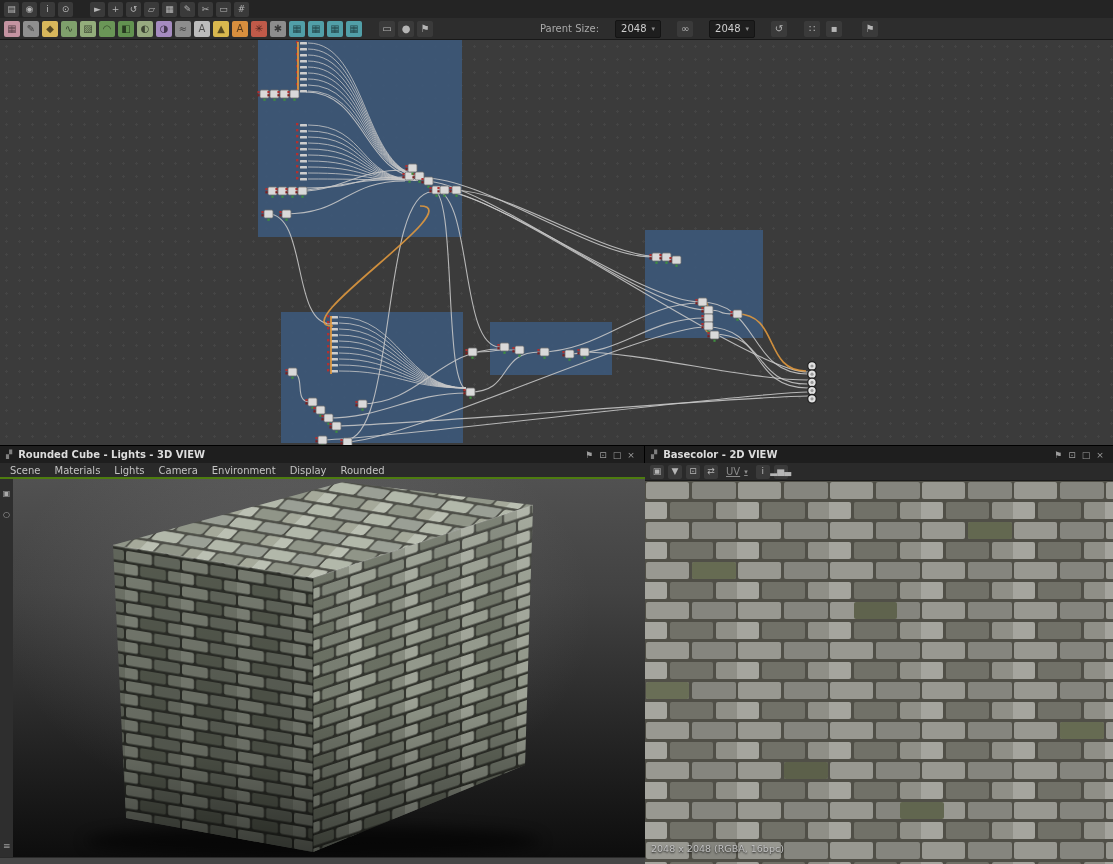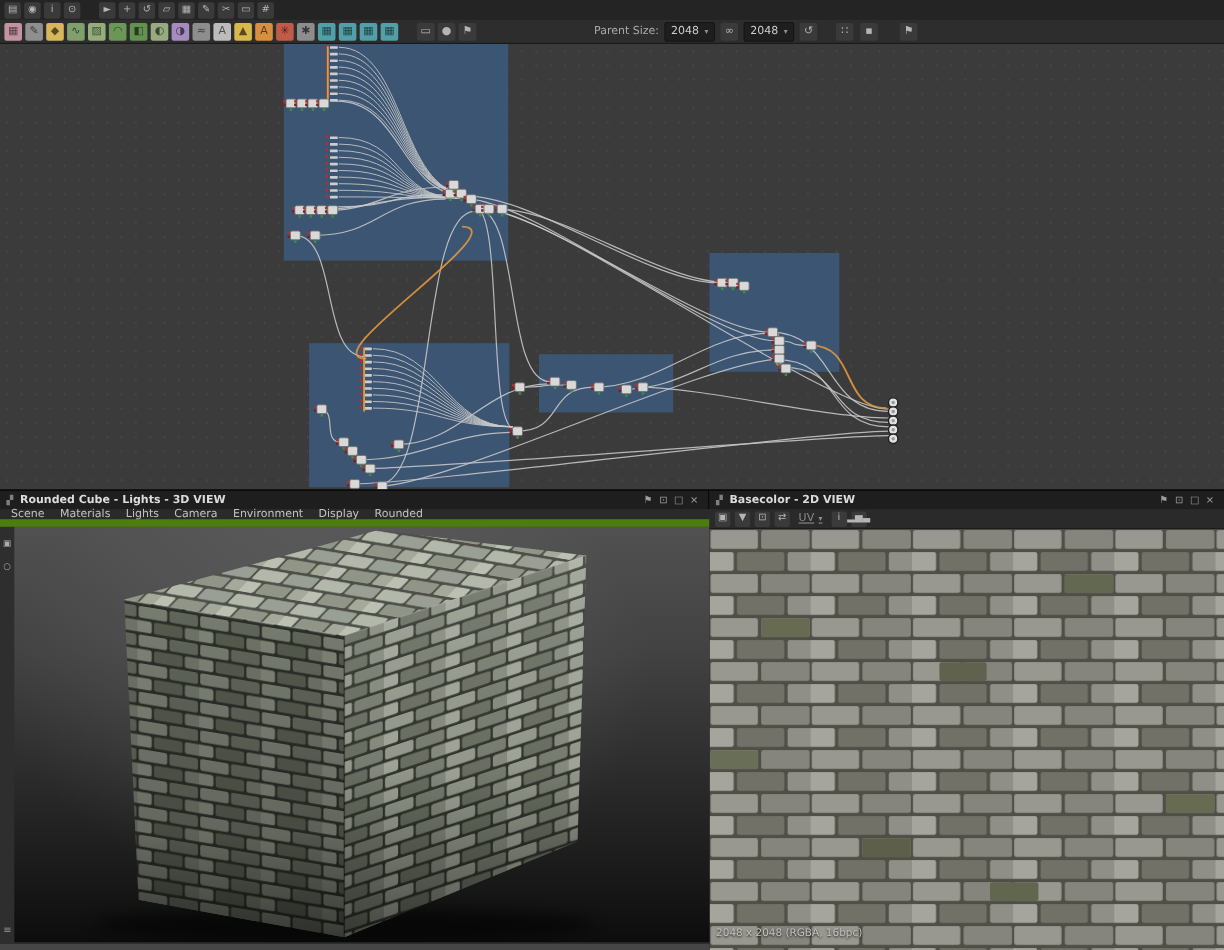--- a/index.html
+++ b/index.html
@@ -8,21 +8,21 @@
 
   
   .trow{position:absolute;left:0;width:1113px;display:flex;align-items:center;
         gap:3px;padding:0 4px;box-sizing:border-box;}
   #row1{top:0;height:18px;background:#242424;}
   #row2{top:18px;height:22px;background:#2d2d2d;border-bottom:1px solid #191919;}
   .ticon{width:15px;height:15px;border-radius:2px;display:flex;align-items:center;
          justify-content:center;font-size:9px;line-height:1;color:#b5b5b5;
          background:#3a3a3a;flex:0 0 auto;cursor:default;}
   #row2 .ticon{width:16px;height:16px;font-size:10px;}
-  .psgroup{display:flex;align-items:center;gap:5px;margin-left:104px;}
+  .psgroup{display:flex;align-items:center;gap:16px;margin-left:104px;}
   .tlabel{font-size:10px;color:#a9a9a9;white-space:nowrap;}
   .dropdown{display:flex;align-items:center;gap:5px;background:#1e1e1e;
             border:1px solid #141414;border-radius:2px;height:16px;padding:0 5px;
             font-size:10px;color:#cfcfcf;justify-content:flex-end;}
   .caret{font-size:7px;color:#8f8f8f;}
   .rgroup{display:flex;align-items:center;gap:6px;margin-left:14px;}
 
   
   #graph{position:absolute;top:40px;left:0;width:1113px;height:405px;background:#3b3b3b;
          background-image:radial-gradient(rgba(255,255,255,0.05) 1px, transparent 1.2px);
@@ -36,21 +36,21 @@
   #phead3d{left:0;width:645px;border-right:1px solid #000;}
   #phead2d{left:645px;width:468px;}
   .pgrip{font-size:8px;color:#7f7f7f;}
   .ptitle{font-size:10px;font-weight:bold;color:#dcdcdc;white-space:nowrap;}
   .pspace{flex:1;}
   .wicon{font-size:9px;color:#9d9d9d;width:14px;text-align:center;cursor:default;}
 
   
   #menu3d{position:absolute;top:463px;left:0;width:645px;height:16px;background:#2a2a2a;
           display:flex;align-items:center;padding-left:3px;box-sizing:border-box;
-          border-bottom:7px solid #4d7c0f;}
+          border-bottom:2px solid #4d7c0f;}
   .mitem{font-size:10px;color:#c3c3c3;padding:0 7px;cursor:default;}
   #side3d{position:absolute;top:479px;left:0;width:13px;height:378px;background:#2e2e2e;
           display:flex;flex-direction:column;align-items:center;gap:12px;
           padding-top:10px;box-sizing:border-box;}
   .sicon{font-size:8px;color:#ababab;}
   #vp3d{position:absolute;top:479px;left:13px;width:632px;height:378px;
         background:
           radial-gradient(ellipse at 45% 35%, rgba(150,150,150,0.28), rgba(0,0,0,0) 60%),
           linear-gradient(180deg,#515151 0%,#424242 30%,#1c1c1c 80%,#0d0d0d 100%);}
   #strip3d{position:absolute;top:857px;left:0;width:645px;height:7px;background:#464646;

